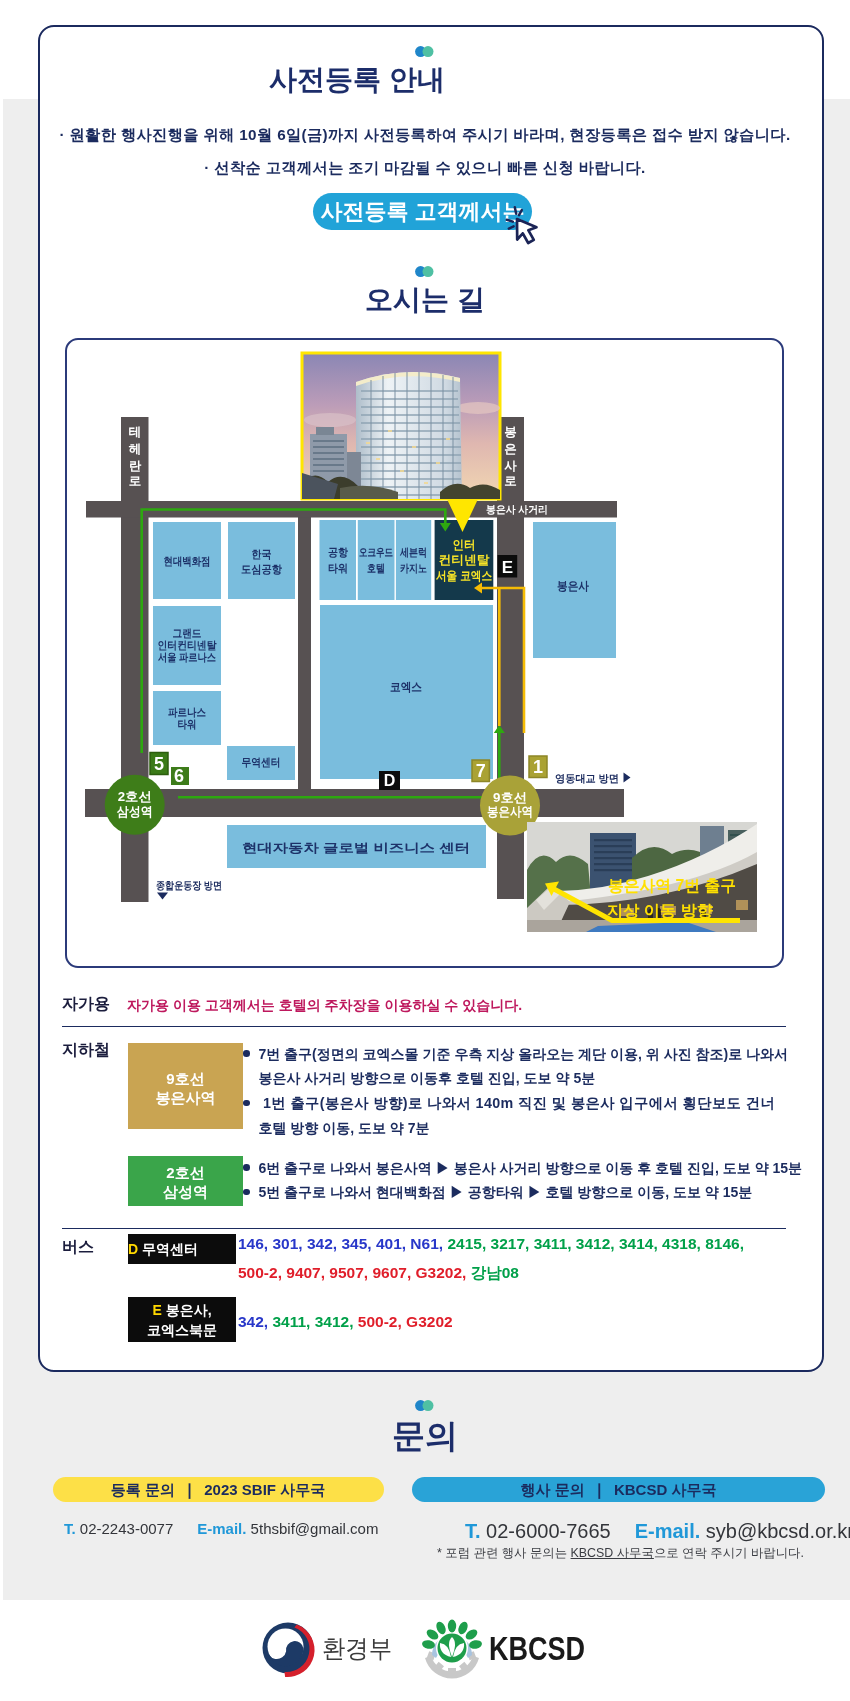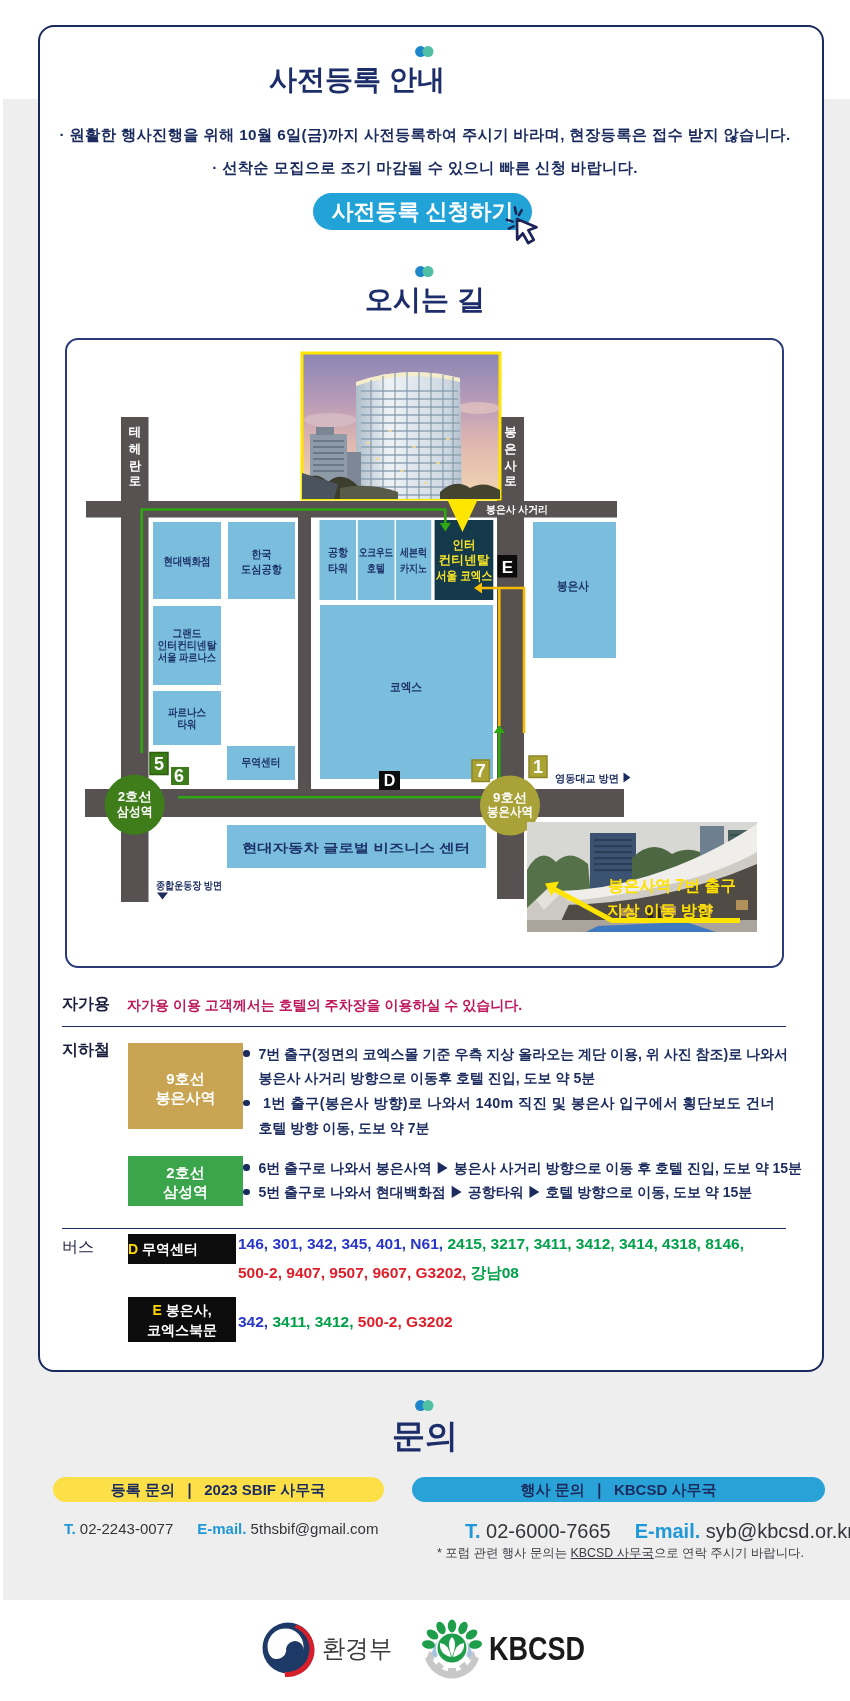--- a/index.html
+++ b/index.html
@@ -19,23 +19,23 @@
 
 <svg class="abs" style="left:415px;top:46px;" width="20" height="12" viewBox="0 0 20 12">
   <circle cx="5.6" cy="5.6" r="5.5" fill="#1f86c9"></circle>
   <circle cx="13" cy="5.6" r="5.5" fill="#4fc0a3"></circle>
 </svg>
 
 <div class="abs" style="left:0;top:66px;width:714px;text-align:center;font-size:28px;font-weight:bold;color:#1c2d6a;line-height:1;">사전등록 안내</div>
 
 <div class="abs" style="left:0;top:127px;width:850px;text-align:center;font-size:15.25px;letter-spacing:0.35px;font-weight:bold;color:#1b2b5e;line-height:1;">· 원활한 행사진행을 위해 10월 6일(금)까지 사전등록하여 주시기 바라며, 현장등록은 접수 받지 않습니다.</div>
 
-<div class="abs" style="left:0;top:160px;width:850px;text-align:center;font-size:15.25px;letter-spacing:0.35px;font-weight:bold;color:#1b2b5e;line-height:1;">· 선착순 모집으로 조기 마감될 수 있으니 빠른 신청 바랍니다.</div>
-
-<div class="abs" style="left:313px;top:193px;width:219px;height:37px;background:#21a3d8;border-radius:18.5px;text-align:center;line-height:37px;font-size:22px;font-weight:bold;color:#ffffff;">사전등록 신청하기</div>
+<div class="abs" style="left:0;top:160px;width:850px;text-align:center;font-size:15.25px;letter-spacing:0.35px;font-weight:bold;color:#1b2b5e;line-height:1;">· 선착순 고객께서는 조기 마감될 수 있으니 빠른 신청 바랍니다.</div>
+
+<div class="abs" style="left:313px;top:193px;width:219px;height:37px;background:#21a3d8;border-radius:18.5px;text-align:center;line-height:37px;font-size:22px;font-weight:bold;color:#ffffff;">사전등록 고객께서는</div>
 
 <svg class="abs" style="left:502px;top:202px;" width="45" height="45" viewBox="0 0 45 45">
   <g stroke="#1b2456" stroke-width="2.5" fill="none" stroke-linecap="round">
     <line x1="12.8" y1="5.2" x2="14.2" y2="11.8"></line>
     <line x1="19.8" y1="8" x2="17" y2="13.2"></line>
     <line x1="4.8" y1="17.8" x2="10.8" y2="19.6"></line>
     <line x1="6.8" y1="26.6" x2="11.6" y2="24.4"></line>
   </g>
   <path d="M15,17 L34.5,25.3 L26.3,28.2 L31.8,37.8 L26.2,41 L20.8,31.3 L15.2,37.5 Z" fill="#ffffff" stroke="#1b2456" stroke-width="2.7" stroke-linejoin="round"></path>
 </svg>
@@ -330,21 +330,21 @@
 <div class="dot" style="left:243.3px;top:1164.2px;"></div>
 
 <div class="ln" style="left:258.4px;top:1160.5px;">6번 출구로 나와서 봉은사역 ▶ 봉은사 사거리 방향으로 이동 후 호텔 진입, 도보 약 15분</div>
 
 <div class="dot" style="left:243.3px;top:1188.7px;"></div>
 
 <div class="ln" style="left:258.4px;top:1185px;">5번 출구로 나와서 현대백화점 ▶ 공항타워 ▶ 호텔 방향으로 이동, 도보 약 15분</div>
 
 <div class="abs" style="left:62px;top:1228px;width:724px;height:1px;background:#1b2b5e;"></div>
 
-<div class="abs" style="left:62px;top:1239px;font-size:16px;font-weight:normal;color:#1b1d3d;line-height:1;">버스</div>
+<div class="abs" style="left:62px;top:1239px;font-size:16px;font-weight:bold;color:#1b1d3d;line-height:1;">버스</div>
 
 <div class="abs" style="left:128px;top:1233.5px;width:108px;height:30px;background:#0c0c0c;color:#fff;font-size:14px;font-weight:bold;text-align:left;line-height:30px;"><span style="color:#ffd800;">D</span> 무역센터</div>
 
 <div class="abs" style="left:238px;top:1236px;font-size:15.5px;font-weight:bold;line-height:1;"><span style="color:#2837c9;">146, 301, 342, 345, 401, N61,</span> <span style="color:#00a049;">2415, 3217, 3411, 3412, 3414, 4318, 8146,</span></div>
 
 <div class="abs" style="left:238px;top:1264.5px;font-size:15.5px;font-weight:bold;line-height:1;"><span style="color:#e01e2a;">500-2, 9407, 9507, 9607, G3202,</span> <span style="color:#00a049;">강남08</span></div>
 
 <div class="abs" style="left:128px;top:1297px;width:108px;height:45px;background:#0c0c0c;color:#fff;font-size:14px;font-weight:bold;text-align:center;line-height:20px;padding-top:3px;box-sizing:border-box;"><span style="color:#ffd800;">E</span> 봉은사,<br>코엑스북문</div>
 
 <div class="abs" style="left:238px;top:1313.5px;font-size:15.5px;font-weight:bold;line-height:1;"><span style="color:#2837c9;">342,</span> <span style="color:#00a049;">3411, 3412,</span> <span style="color:#e01e2a;">500-2, G3202</span></div>

